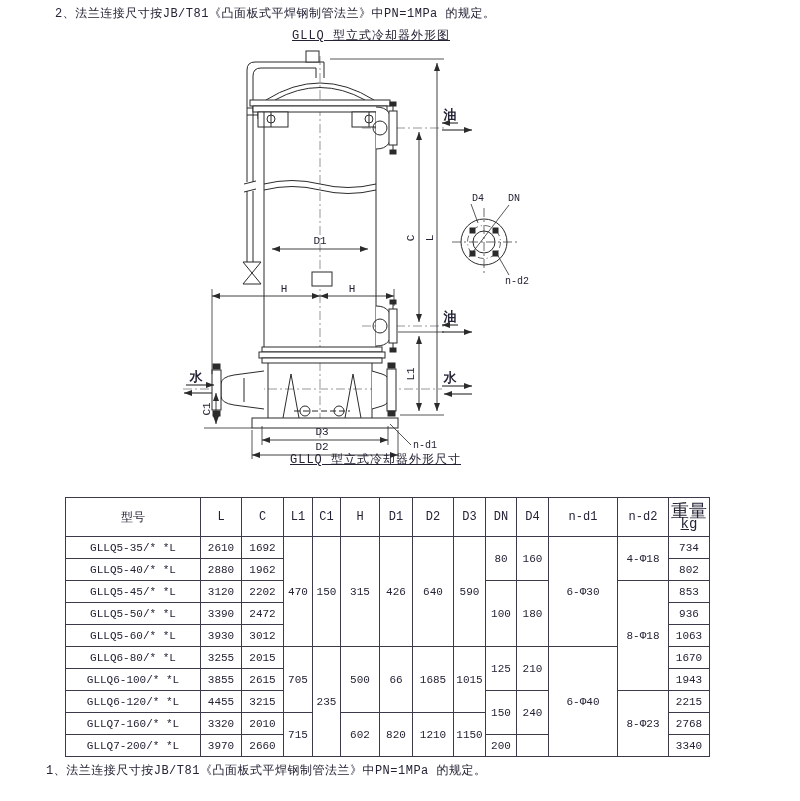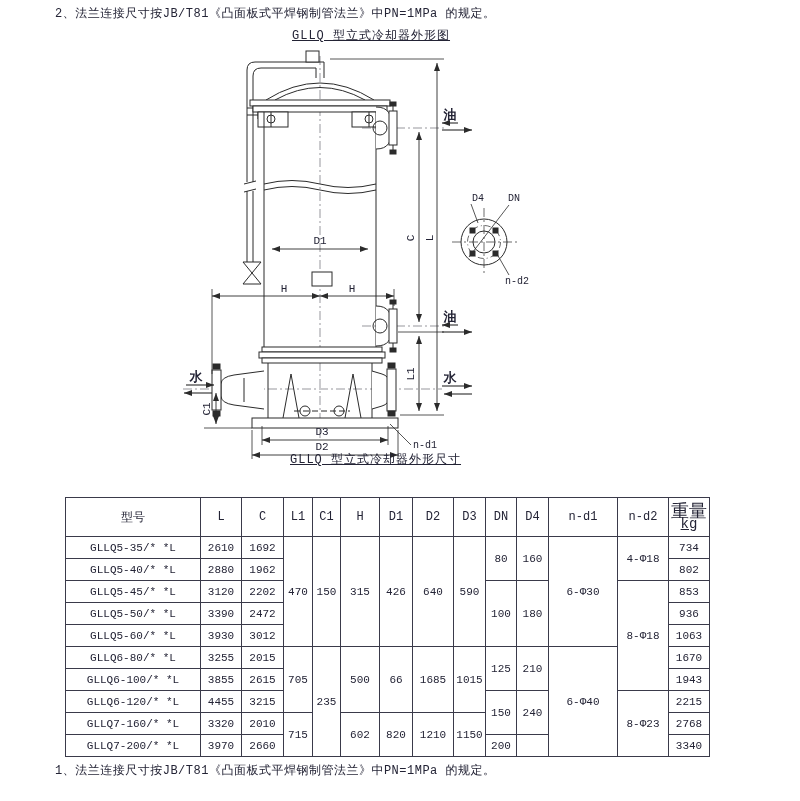--- a/index.html
+++ b/index.html
@@ -328,16 +328,16 @@
         <td>GLLQ7-200/* *L</td>
         <td>3970</td>
         <td>2660</td>
         <td>200</td>
         <td></td>
         <td>3340</td>
       </tr>
     </tbody>
   </table>
 
-  <div class="note" style="left:55px;top:762px;">1、法兰连接尺寸按JB/T81《凸面板式平焊钢制管法兰》中PN=1MPa 的规定。</div>
+  <div class="note" style="left:46px;top:762px;">1、法兰连接尺寸按JB/T81《凸面板式平焊钢制管法兰》中PN=1MPa 的规定。</div>
   <div class="note" style="left:55px;top:804px;text-decoration:underline;">2、** 标注见前表。</div>
 
 </div>
 
 </body></html>

